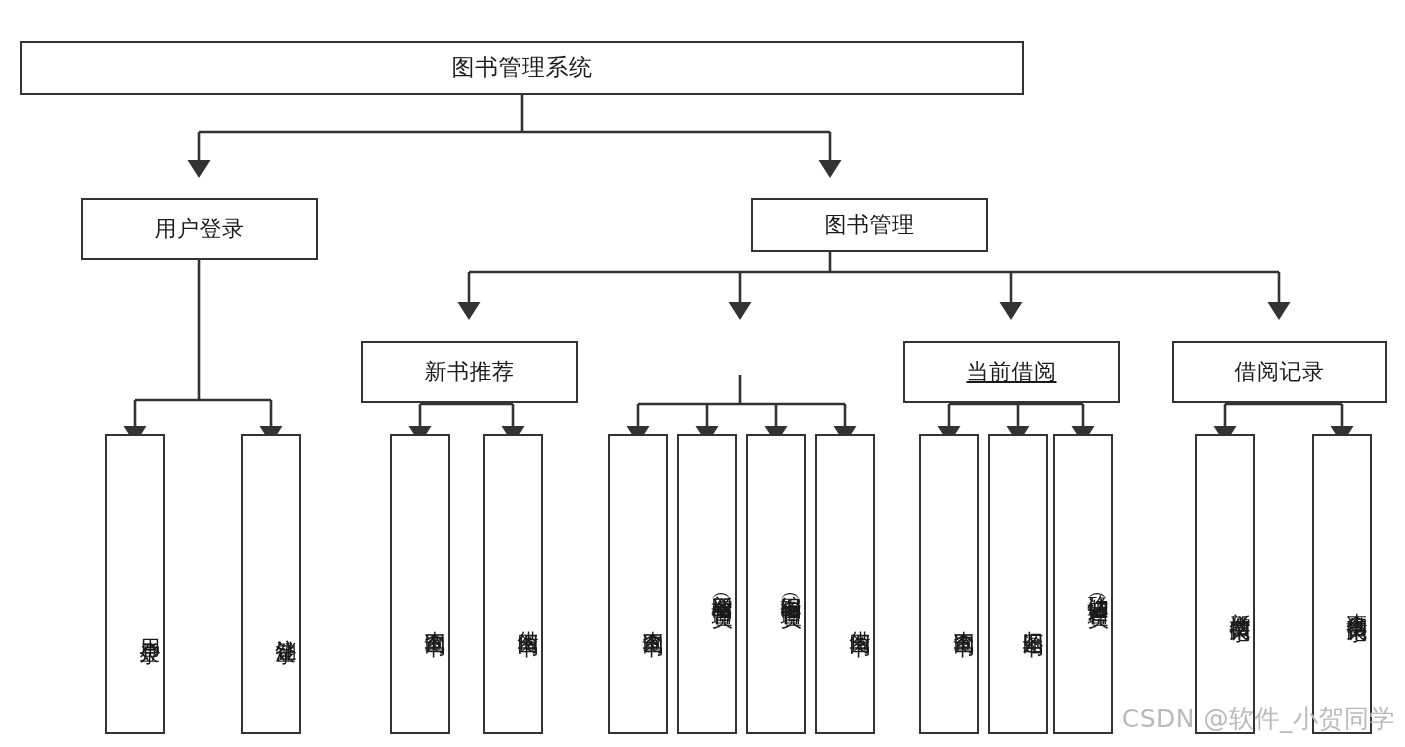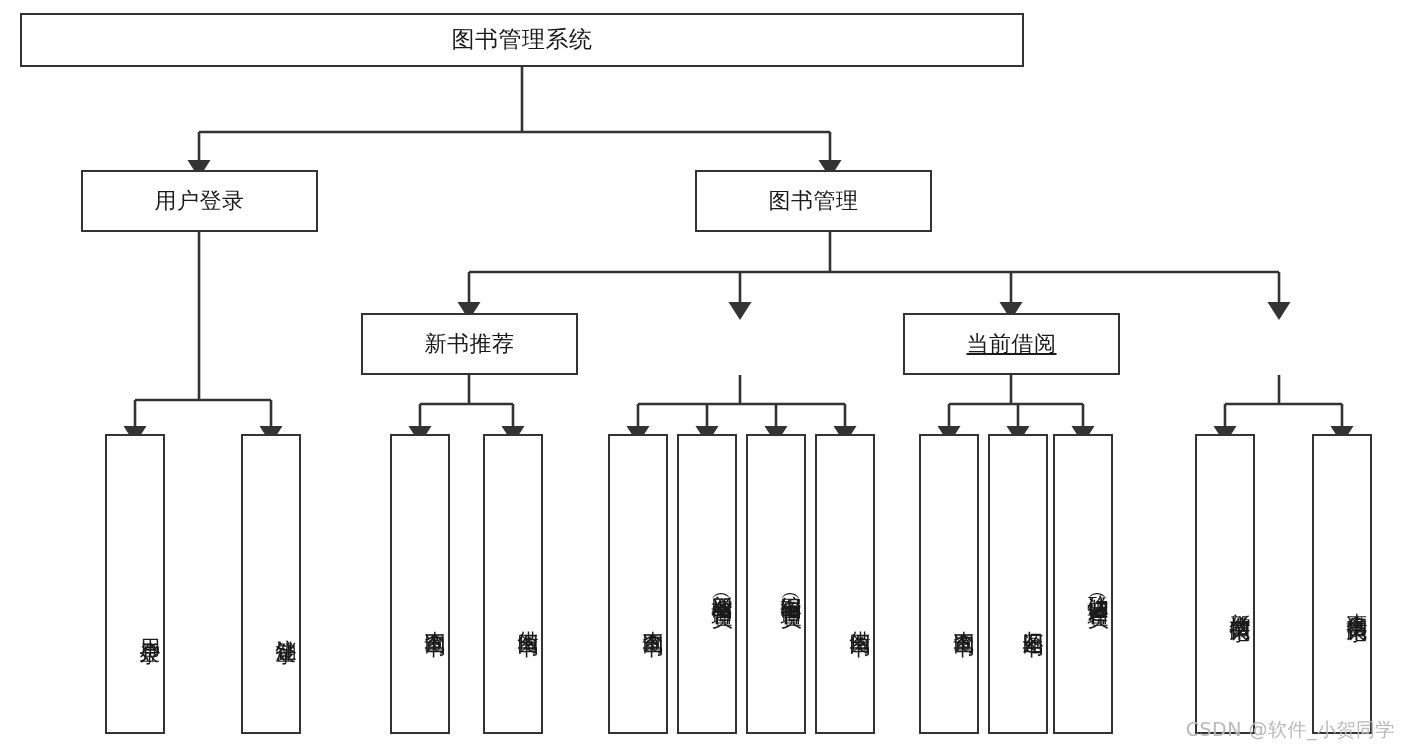--- a/index.html
+++ b/index.html
@@ -33,20 +33,21 @@
     border: 2px solid #333333;
     display: flex;
     align-items: center;
     justify-content: center;
     color: #1a1a1a;
   }
   .node.horizontal {
     font-size: 22px;
     letter-spacing: 0.5px;
     line-height: 1.2;
+    margin-top: 28px;
   }
   .node.vertical {
     writing-mode: vertical-rl;
     text-orientation: upright;
     font-size: 21px;
     line-height: 1.25;
     letter-spacing: 2px;
     padding-top: 22px;
     align-items: flex-start;
     justify-content: center;
@@ -55,22 +56,22 @@
     writing-mode: vertical-rl;
     text-orientation: upright;
     display: block;
   }
   #root-node {
     font-size: 23px;
   }
   #watermark {
     position: absolute;
     right: 10px;
-    bottom: 4px;
-    font-size: 19px;
+    bottom: 12px;
+    font-size: 25px;
     color: #b9b9b9;
     white-space: nowrap;
     letter-spacing: 0.5px;
     font-family: "DejaVu Sans", "Liberation Sans", sans-serif;
   }
 </style>
 </head>
 <body>
 
 <div id="diagram-root">
@@ -127,33 +128,36 @@
   </svg>
 
   <div class="node horizontal" id="root-node" style="left:20px; top:13px; width:1004px; height:54px;">
     <span class="node-label">图书管理系统</span>
   </div>
 
   <div class="node horizontal" style="left:81px; top:170px; width:237px; height:62px;">
     <span class="node-label">用户登录</span>
   </div>
 
-  <div class="node horizontal" style="left:695px; top:170px; width:237px; height:62px;">
+  <div class="node horizontal" style="left:751px; top:170px; width:237px; height:54px;">
     <span class="node-label">图书管理</span>
   </div>
 
   <div class="node horizontal" style="left:361px; top:313px; width:217px; height:62px;">
     <span class="node-label">新书推荐</span>
   </div>
 
 
   <div class="node horizontal" style="left:903px; top:313px; width:217px; height:62px;text-decoration:underline;">
     <span class="node-label">当前借阅</span>
   </div>
 
+  <div class="node horizontal" style="left:1172px; top:313px; width:215px; height:62px;">
+    <span class="node-label">借阅记录</span>
+  </div>
 
   <div class="node vertical" style="left:105px; top:434px; width:60px; height:300px; padding-top:84px;">
     <span class="node-label">用户登录</span>
   </div>
 
   <div class="node vertical" style="left:241px; top:434px; width:60px; height:300px; padding-top:84px;">
     <span class="node-label">注销登录</span>
   </div>
 
   <div class="node vertical" style="left:390px; top:434px; width:60px; height:300px; padding-top:68px;">

